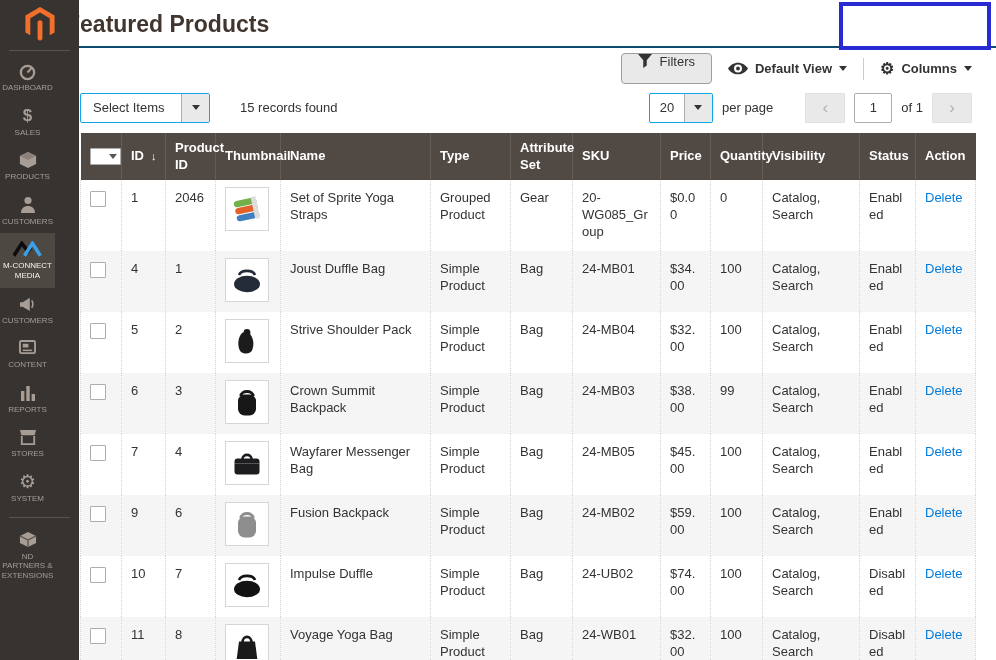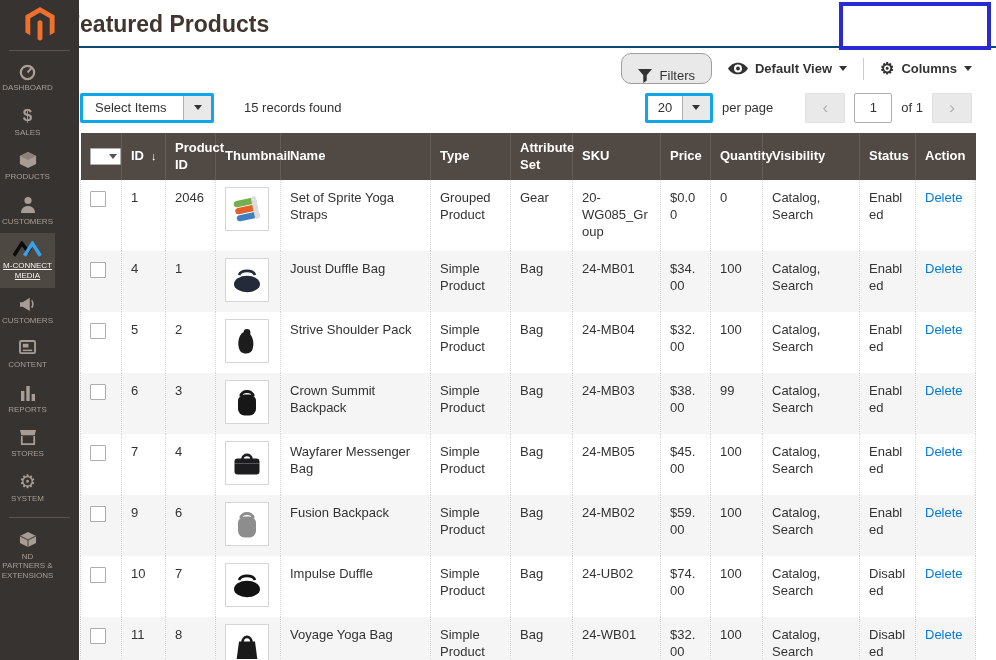--- a/index.html
+++ b/index.html
@@ -12,48 +12,48 @@
   .logo { height:50px; display:flex; align-items:center; justify-content:center;
     cursor:pointer; }
   .logo-divider { border-top:1px solid #5a534d; margin:0 9px 4px 9px; }
   .menu-item { width:55px; padding:6px 1px 7px 1px; display:flex; flex-direction:column;
     align-items:center; justify-content:center; cursor:pointer; }
   .menu-item.selected { background:#4e4842; }
   .menu-item .mi-icon { height:20px; display:flex; align-items:center; justify-content:center;
     color:#a79d95; font-size:17px; line-height:20px; }
   .menu-item .mi-label { margin-top:2px; font-size:8px; line-height:1.2; color:#a79d95;
     text-align:center; letter-spacing:0; }
-  .menu-item.selected .mi-label { color:#f7f3ef;text-decoration:underline; }
+  .menu-item.selected .mi-label { color:#f7f3ef; }
   .menu-divider { border-top:1px solid #5a534d; margin:6px 9px; }
 
   
   .main { margin-left:55px; position:relative; width:941px; height:660px; background:#fff; }
 
   .page-header { height:48px; border-bottom:2px solid #0c4a6e; position:relative; }
   .page-title { position:absolute; left:11px; top:11px; font-size:23px; color:#41362f; }
   .manage-btn { position:absolute; right:15px; top:9px; height:34px; padding:0 15px;
     background:#eb5202; border:1px solid #b84002; border-radius:2px;
     color:#fff; font-weight:bold; font-size:13px; cursor:pointer;
     font-family:"Liberation Sans", sans-serif; }
   .annotation-box { position:absolute; right:5px; top:2px; width:152px; height:48px;
     border:4px solid #2a2ad4; pointer-events:none; z-index:60; }
 
   .grid-toolbar { height:41px; display:flex; align-items:center; justify-content:flex-end;
     padding-right:24px; gap:16px; }
-  .filters-btn { display:flex; align-items:flex-end; gap:8px; height:31px; padding:0 16px;
-    background:#e9e9e9; border:1px solid #9e9e9e; border-radius:10px; cursor:pointer;
+  .filters-btn { display:flex; align-items:flex-start; gap:8px; height:31px; padding:0 16px;
+    background:#e9e9e9; border:1px solid #9e9e9e; border-radius:4px; cursor:pointer;
     font-size:13px; color:#333; font-family:"Liberation Sans", sans-serif; }
   .tb-control { display:flex; align-items:center; gap:7px; cursor:pointer; color:#333;font-weight:bold; }
   .caret { width:0; height:0; border-left:4px solid transparent;
     border-right:4px solid transparent; border-top:5px solid #333; display:inline-block; }
   .tb-divider { width:1px; height:22px; background:#ccc; }
   .gear-glyph { font-size:16px; color:#333; line-height:1; }
 
   .grid-controls { height:37px; display:flex; align-items:center; }
-  .select-box { display:flex; align-items:stretch; height:30px; border:3px solid #0ea5e9;
+  .select-box { display:flex; align-items:stretch; height:30px; border:1px solid #0ea5e9;
     border-radius:2px; background:#fff; cursor:pointer; margin-left:25px; }
   .select-box .sel-text { padding:0 12px; display:flex; align-items:center; min-width:100px;
     font-size:13px; color:#333; }
   .select-box .sel-caret { width:28px; border-left:1px solid #adadad; background:#e9e9e9;
     display:flex; align-items:center; justify-content:center; }
   .records { margin-left:30px; color:#333; }
   .right-controls { margin-left:auto; margin-right:24px; display:flex; align-items:center; gap:9px; }
   .perpage-box { margin-left:0; }
   .perpage-box .sel-text { min-width:34px; justify-content:center; padding:0 8px; }
   .pager-btn { width:40px; height:30px; background:#e9e9e9; border:1px solid #e0e0e0;

